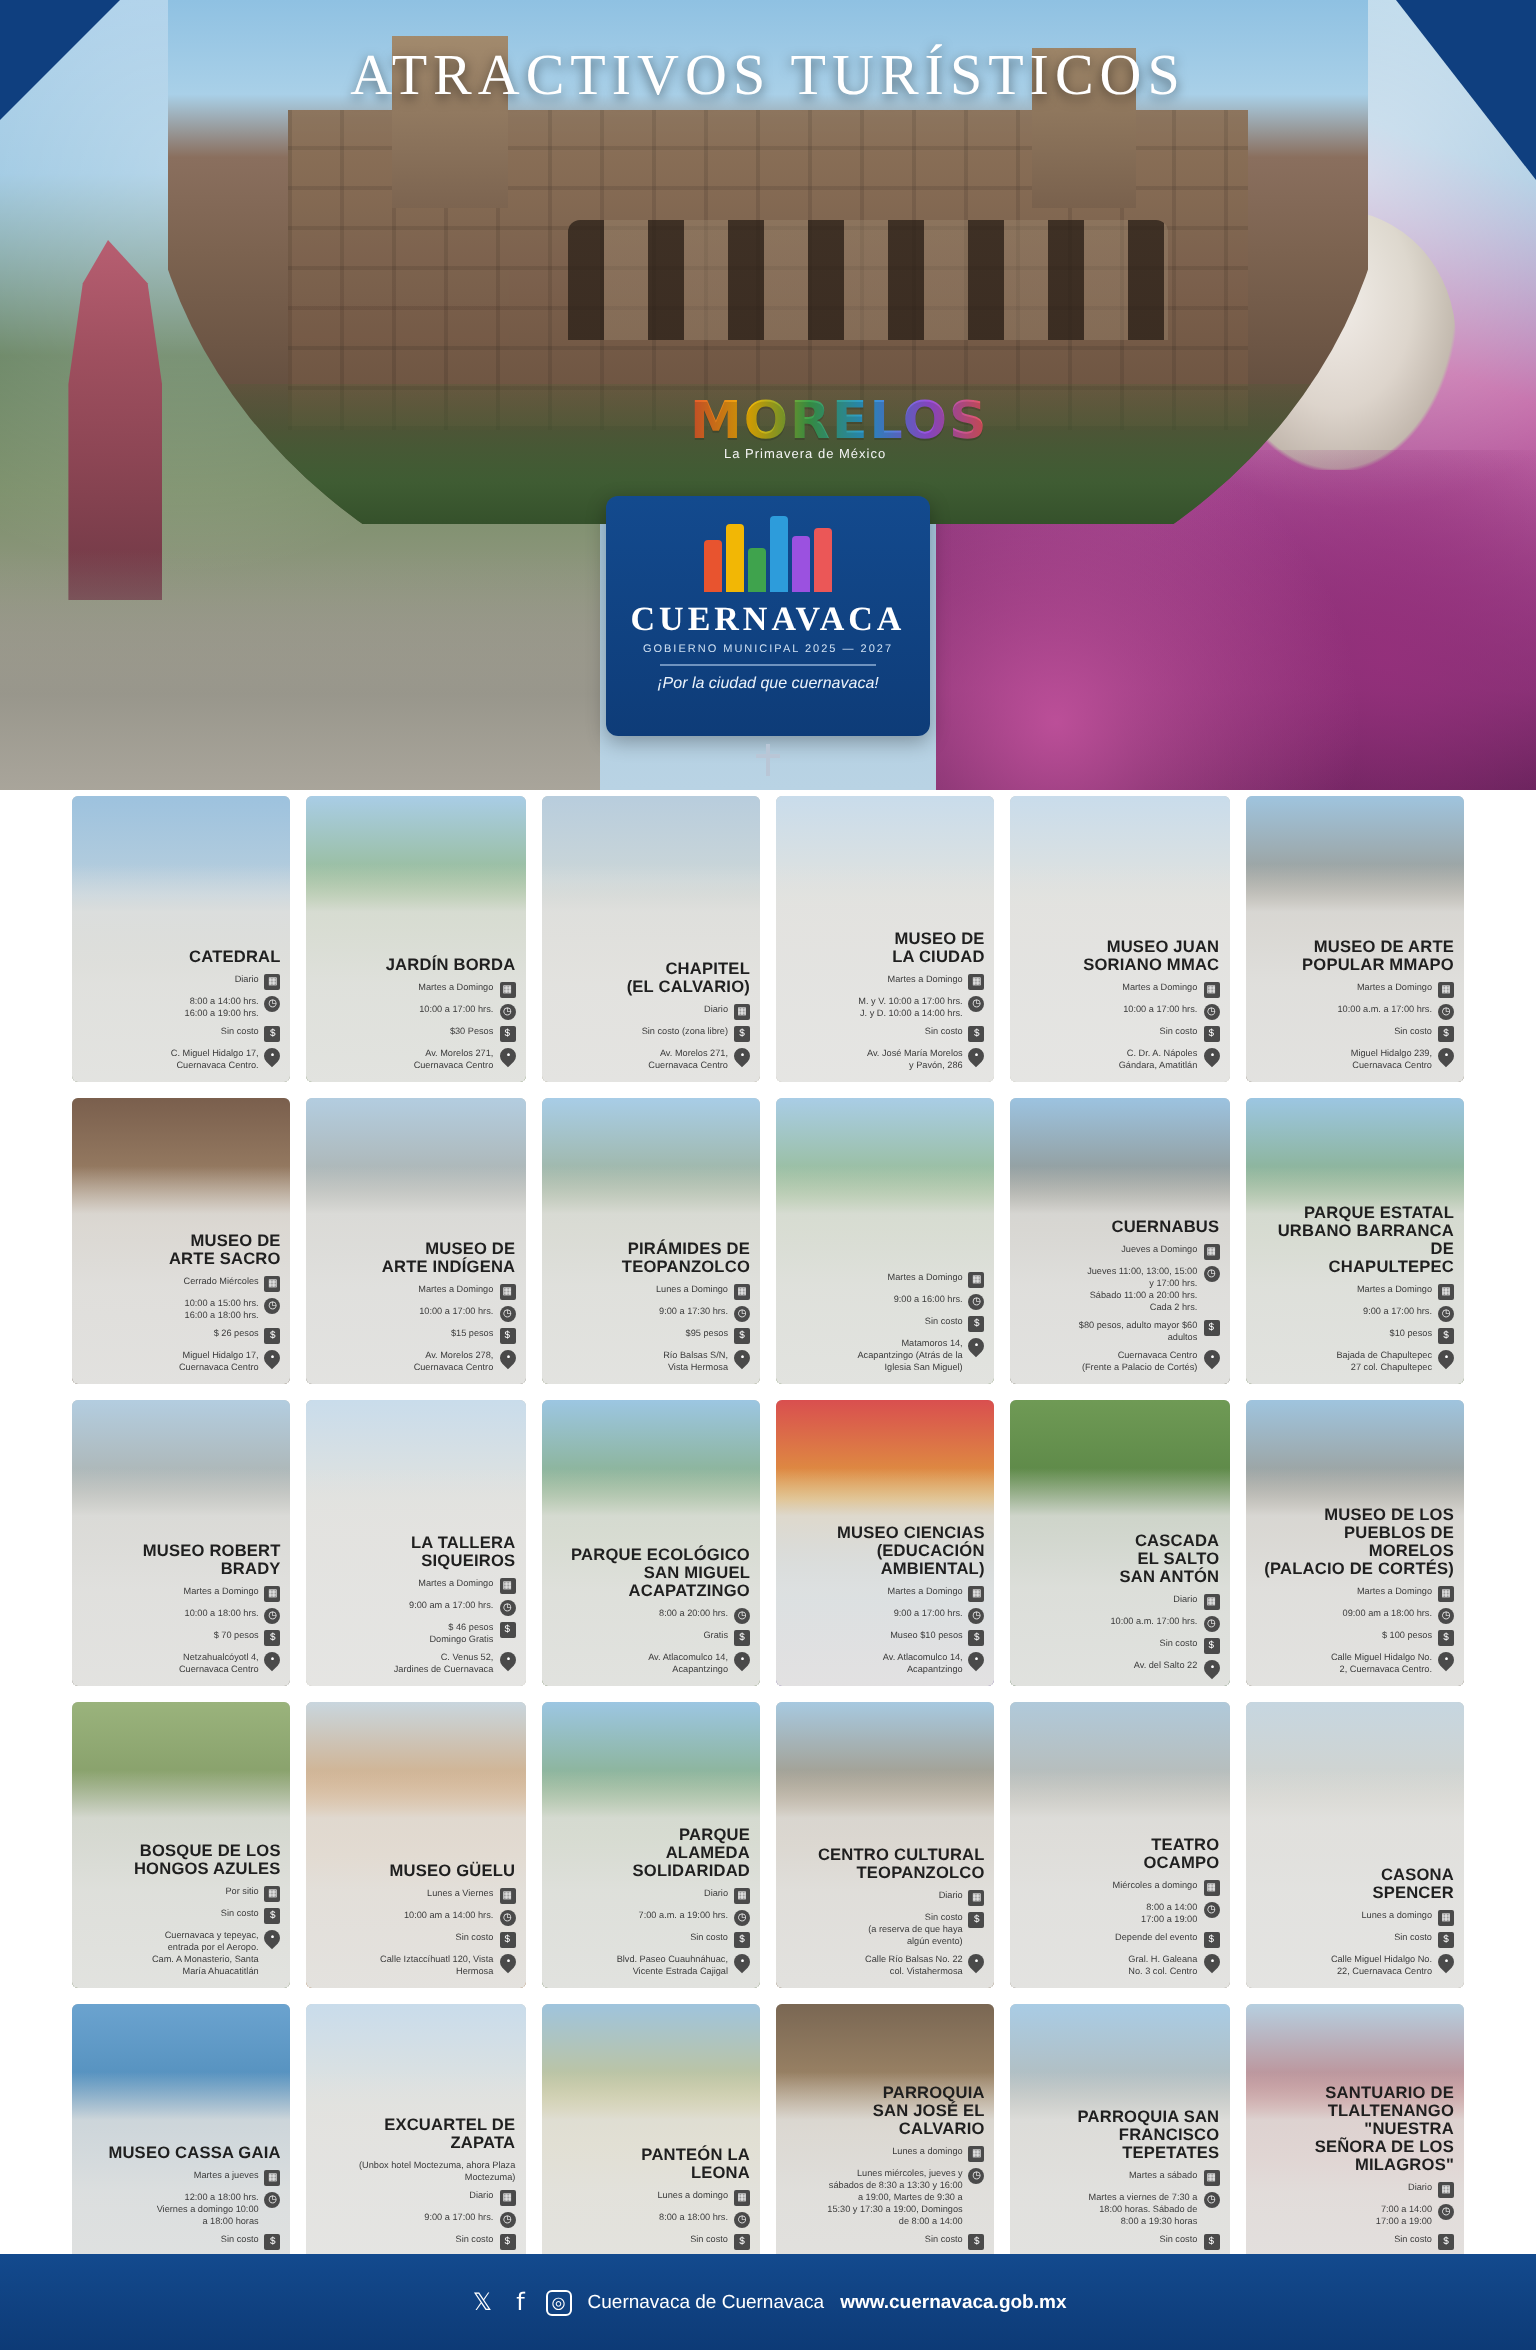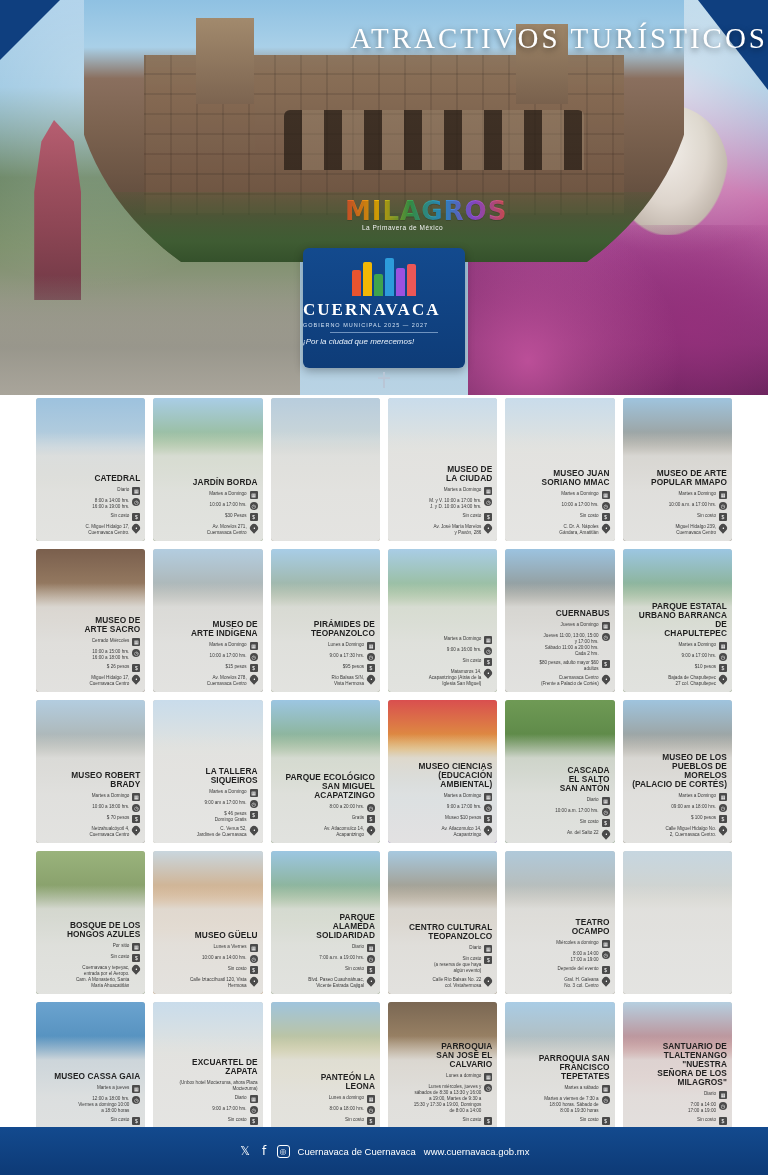--- a/index.html
+++ b/index.html
@@ -105,32 +105,33 @@
     background: linear-gradient(90deg,#e4572e,#f2b705,#3fa34d,#2d9cdb,#9b51e0,#eb5757);
     -webkit-background-clip: text; background-clip: text; color: transparent;
     text-shadow: 0 1px 0 rgba(0,0,0,.15);
   }
   .morelos-sub {
     position:absolute; left:362px; top:224px;
     font-size: 6.5px; color:#f3f3f3; letter-spacing:.5px;
   }
   .hero-title {
     position:absolute; left:0; top:22px; width:768px;
-    text-align:right;
+    text-align:center;
     font-family: "Liberation Serif", serif;
     font-size: 29px; letter-spacing: 3px;
     color:#ffffff;
     text-shadow: 0 2px 6px rgba(0,0,0,.55);
   }
   
   .logo-plate {
     position:absolute; left:303px; top:248px; width:162px; height:120px;
     background: linear-gradient(180deg,#134a8e 0%, #0e3c78 100%);
     border-radius: 6px;
     box-shadow: 0 3px 10px rgba(0,0,0,.3);
+    text-align:center;
     padding-top: 8px;
   }
   .logo-glyphs {
     width: 74px; height: 40px; margin: 0 auto 4px;
     display:flex; align-items:flex-end; justify-content:center; gap:2px;
   }
   .g { width:9px; border-radius:2px 2px 0 0; }
   .logo-city {
     font-family:"Liberation Serif", serif;
     color:#ffffff; font-size:17px; letter-spacing:2px; font-weight:bold;
@@ -233,21 +234,21 @@
     display:flex; align-items:center; justify-content:center; gap:8px;
   }
   .footer .social { display:flex; align-items:center; gap:6px; }
   .sicon {
     width:13px;height:13px;border:1px solid #ffffff;border-radius:3px;
     color:#fff;font-size:8px;display:flex;align-items:center;justify-content:center;
     font-family:"DejaVu Sans", sans-serif;
   }
   .sicon.plain { border:none; font-size:12px; }
   .footer .ftxt { color:#ffffff; font-size:9.5px; }
-  .footer .fweb { color:#ffffff; font-size:9.5px; font-weight:normal; }
+  .footer .fweb { color:#ffffff; font-size:9.5px; font-weight:bold; }
 
   
   .corner-tl {
     position:absolute; left:0; top:0; width:60px; height:60px;
     background:#0f3f7f;
     clip-path: polygon(0 0, 100% 0, 0 100%);
   }
   .corner-tr {
     position:absolute; right:0; top:0; width:70px; height:90px;
     background:#0f3f7f;
@@ -266,36 +267,36 @@
       <div class="hc-wall"></div>
       <div class="hc-tower"></div>
       <div class="hc-tower2"></div>
       <div class="hc-arches"></div>
       <div class="hc-green"></div>
     </div>
     <div class="corner-tl"></div>
     <div class="corner-tr"></div>
 
     <div class="hero-title">ATRACTIVOS TURÍSTICOS</div>
-    <div class="morelos">MILAGROS</div>
+    <div class="morelos">MORELOS</div>
     <div class="morelos-sub">La Primavera de México</div>
 
     <div class="logo-plate">
       <div class="logo-glyphs">
         <div class="g" style="height:26px;background:#e8542f"></div>
         <div class="g" style="height:34px;background:#f2b705"></div>
         <div class="g" style="height:22px;background:#3fa34d"></div>
         <div class="g" style="height:38px;background:#2d9cdb"></div>
         <div class="g" style="height:28px;background:#9b51e0"></div>
         <div class="g" style="height:32px;background:#eb5757"></div>
       </div>
       <div class="logo-city">CUERNAVACA</div>
       <div class="logo-gob">GOBIERNO MUNICIPAL 2025 — 2027</div>
       <div class="logo-line"></div>
-      <div class="logo-slogan">¡Por la ciudad que merecemos!</div>
+      <div class="logo-slogan">¡Por la ciudad que cuernavaca!</div>
     </div>
     <div class="cross"></div>
   </div>
 
   <div class="grid" id="grid">
       <div class="card">
         <div class="photo p-church"></div>
         <div class="scrim"></div>
         <div class="info">
           <div class="cname">CATEDRAL</div>
@@ -340,20 +341,37 @@
             <div class="txt">Av. Morelos 271,<br>Cuernavaca Centro</div>
             <span class="ico pin">
               <span>•</span>
             </span>
           </div>
         </div>
       </div>
       <div class="card">
         <div class="photo p-arcade"></div>
         <div class="scrim"></div>
+        <div class="info">
+          <div class="cname">CHAPITEL<br>(EL CALVARIO)</div>
+          <div class="row">
+            <div class="txt">Diario</div>
+            <span class="ico cal">▦</span>
+          </div>
+          <div class="row">
+            <div class="txt">Sin costo (zona libre)</div>
+            <span class="ico money">$</span>
+          </div>
+          <div class="row">
+            <div class="txt">Av. Morelos 271,<br>Cuernavaca Centro</div>
+            <span class="ico pin">
+              <span>•</span>
+            </span>
+          </div>
+        </div>
       </div>
       <div class="card">
         <div class="photo p-white"></div>
         <div class="scrim"></div>
         <div class="info">
           <div class="cname">MUSEO DE<br>LA CIUDAD</div>
           <div class="row">
             <div class="txt">Martes a Domingo</div>
             <span class="ico cal">▦</span>
           </div>
@@ -831,20 +849,37 @@
             <div class="txt">Gral. H. Galeana<br>No. 3 col. Centro</div>
             <span class="ico pin">
               <span>•</span>
             </span>
           </div>
         </div>
       </div>
       <div class="card">
         <div class="photo p-casona"></div>
         <div class="scrim"></div>
+        <div class="info">
+          <div class="cname">CASONA<br>SPENCER</div>
+          <div class="row">
+            <div class="txt">Lunes a domingo</div>
+            <span class="ico cal">▦</span>
+          </div>
+          <div class="row">
+            <div class="txt">Sin costo</div>
+            <span class="ico money">$</span>
+          </div>
+          <div class="row">
+            <div class="txt">Calle Miguel Hidalgo No.<br>22, Cuernavaca Centro</div>
+            <span class="ico pin">
+              <span>•</span>
+            </span>
+          </div>
+        </div>
       </div>
       <div class="card">
         <div class="photo p-blue"></div>
         <div class="scrim"></div>
         <div class="info">
           <div class="cname">MUSEO CASSA GAIA</div>
           <div class="row">
             <div class="txt">Martes a jueves</div>
             <span class="ico cal">▦</span>
           </div>

